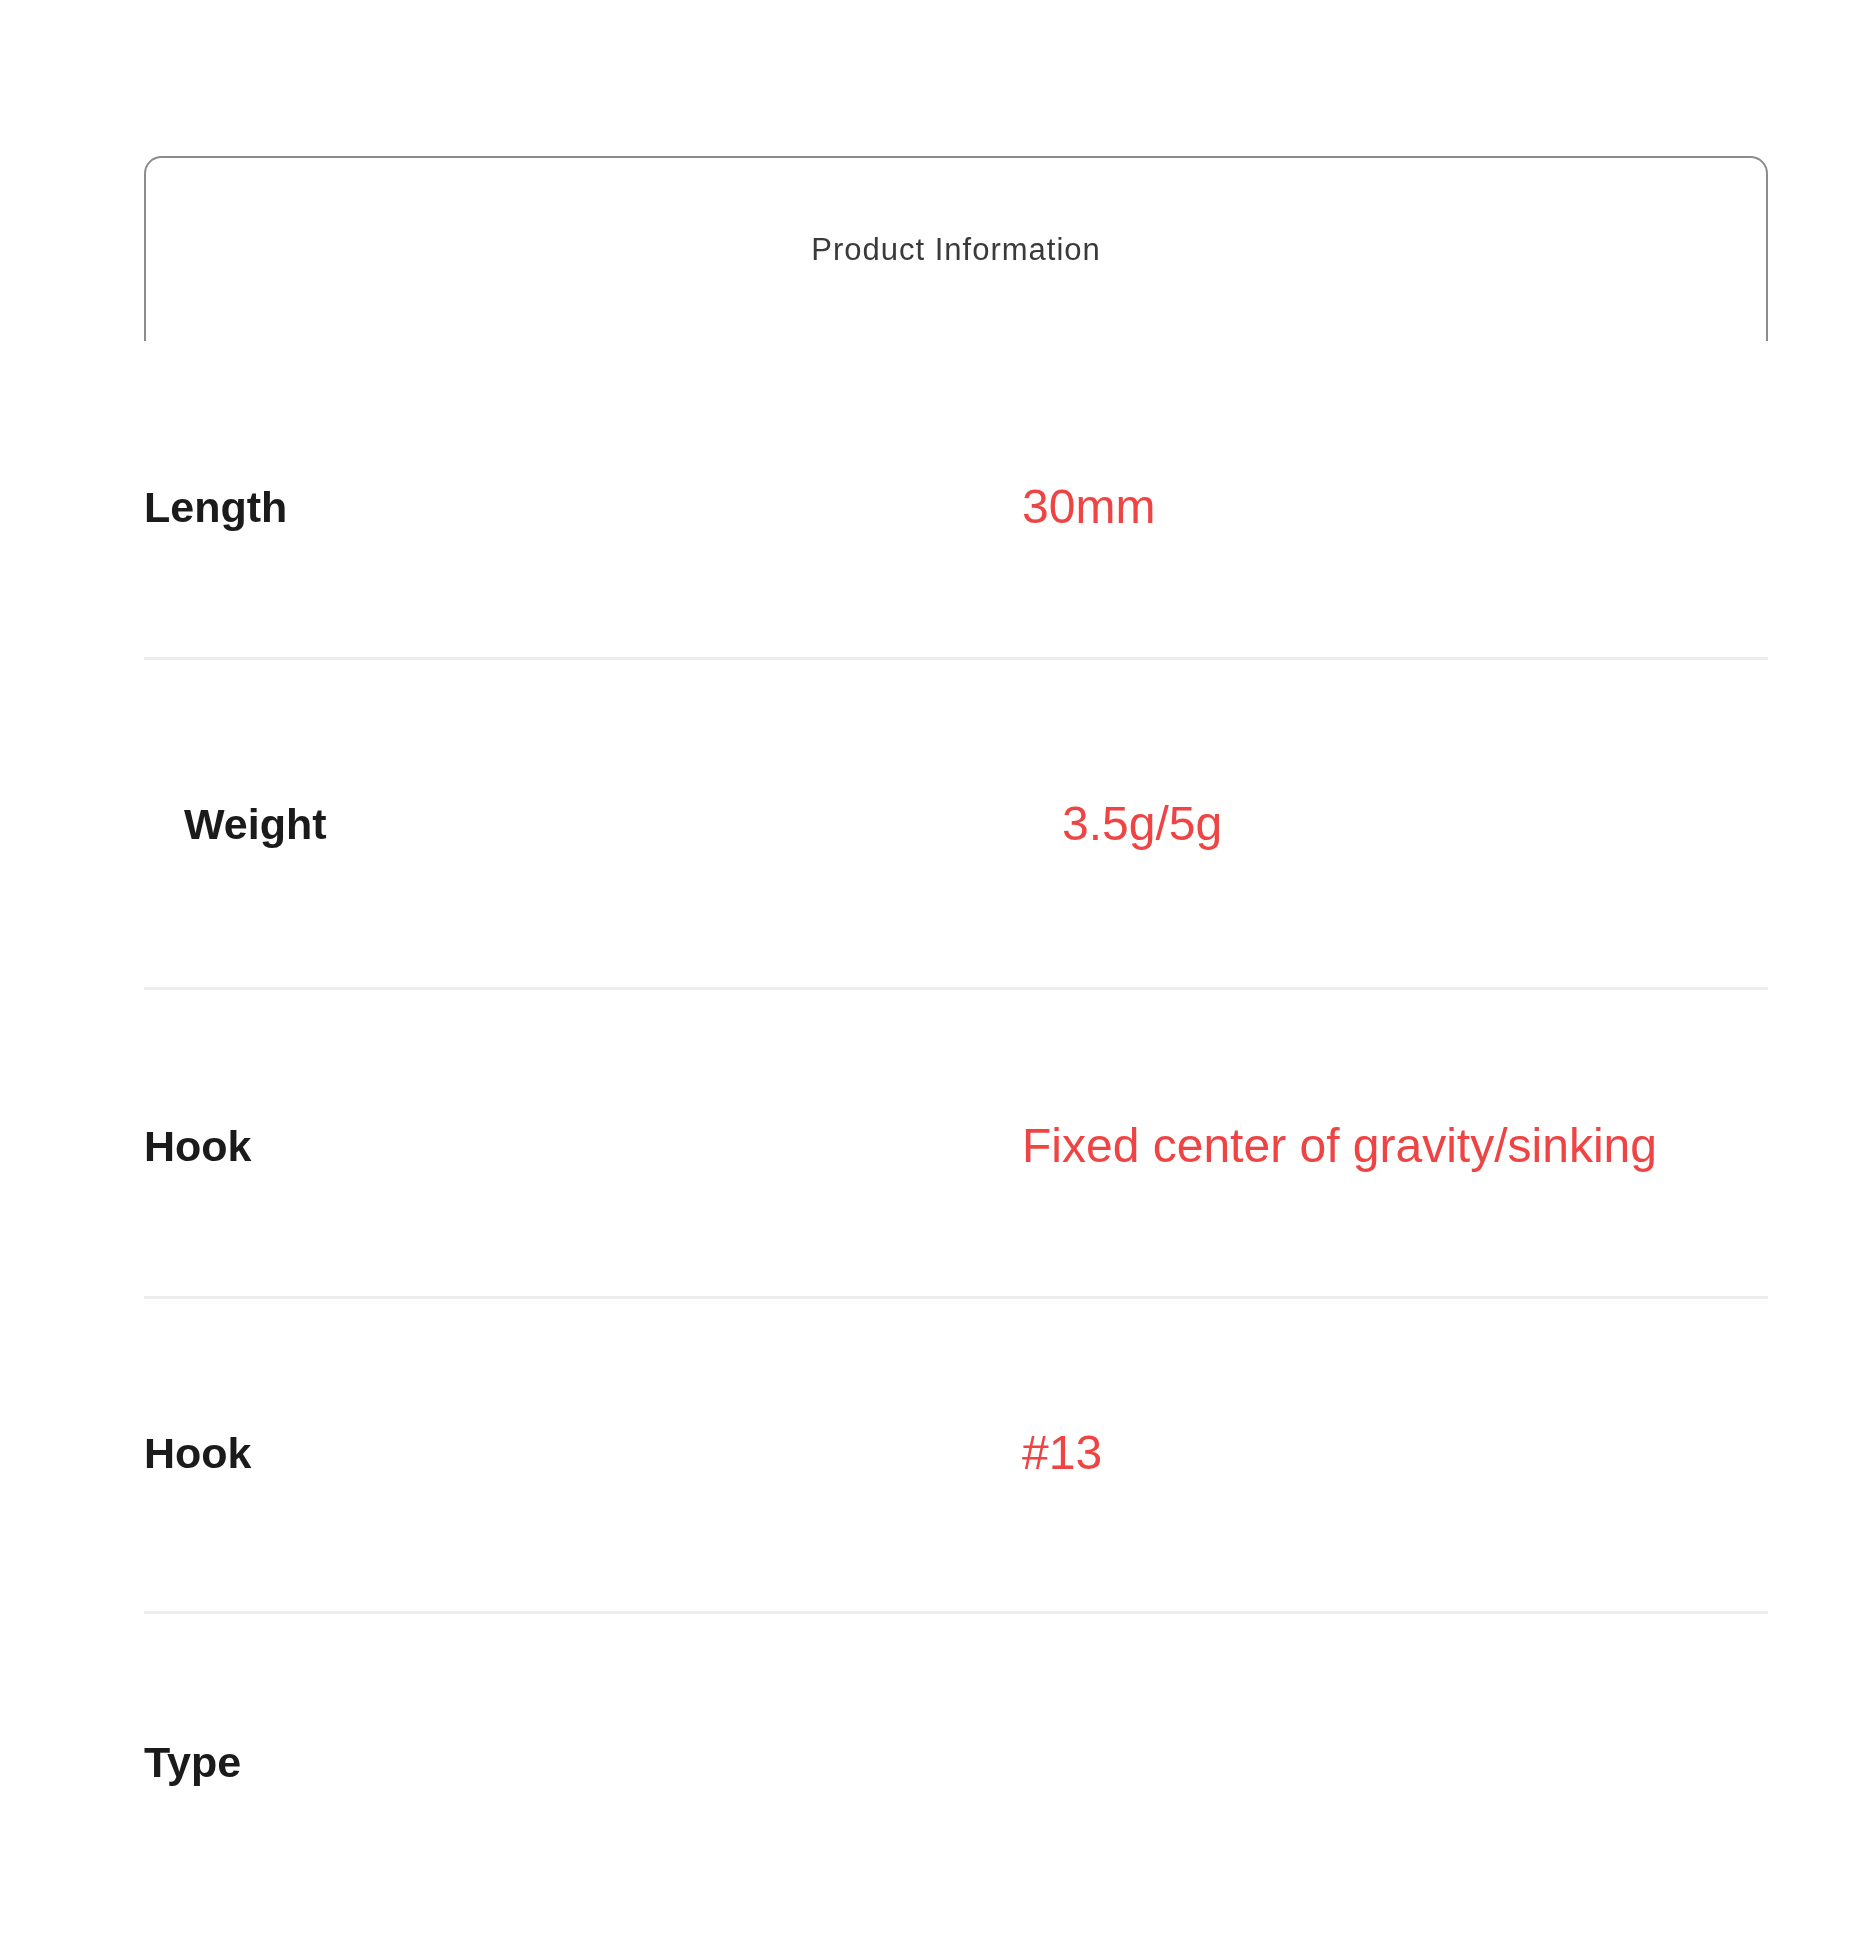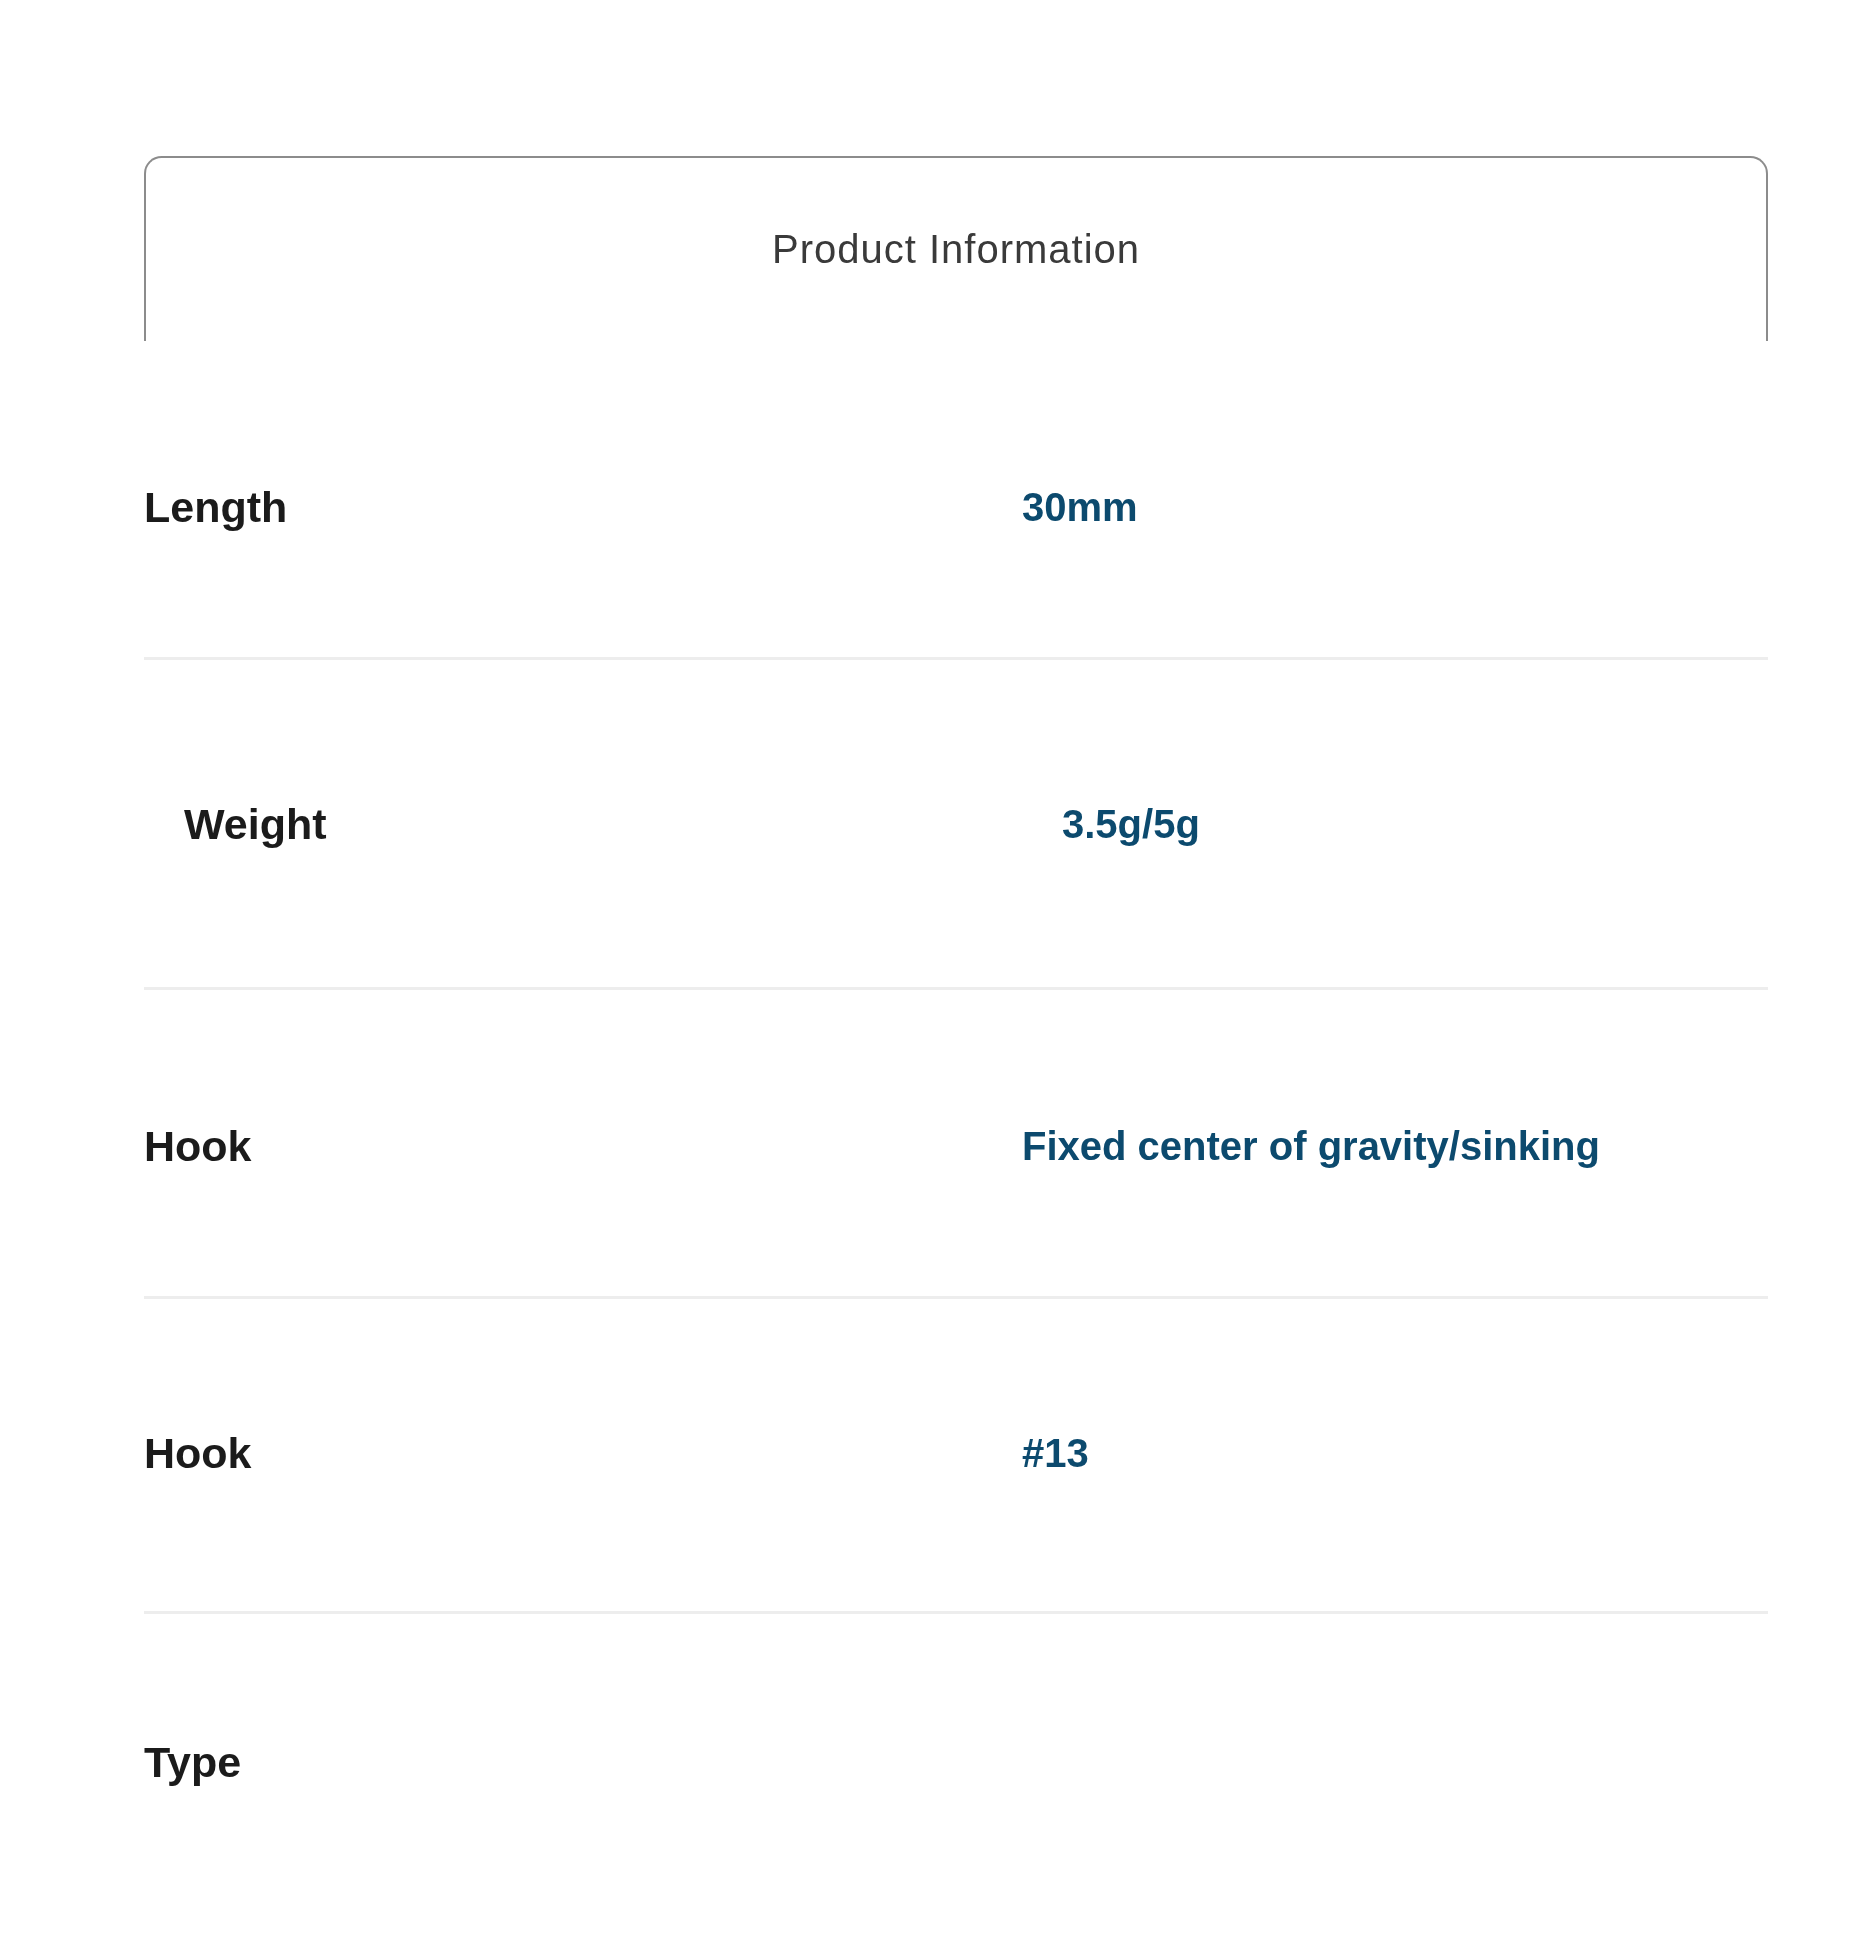--- a/index.html
+++ b/index.html
@@ -26,21 +26,21 @@
     box-sizing: border-box;
     border: 2.9px solid #8c8c8c;
     border-bottom: none;
     border-radius: 17.6px 17.6px 0 0;
     display: flex;
     justify-content: center;
     align-items: center;
     background: #ffffff;
   }
   .info-title {
-    font-size: 40px;
+    font-size: 31px;
     letter-spacing: 1px;
     color: #3a3a3a;
     font-weight: 400;
   }
 
   
   .spec-row {
     position: absolute;
     left: 0;
     width: 1872px;
@@ -54,23 +54,23 @@
     top: 0;
     font-size: 43px;
     font-weight: bold;
     color: #1b1b1b;
     white-space: nowrap;
   }
   .spec-value {
     position: absolute;
     left: 1022px;
     top: 0;
-    font-size: 40px;
-    font-weight: 700;
-    color: #0c4a6e;
+    font-size: 48px;
+    font-weight: 400;
+    color: #ef4444;
     white-space: nowrap;
   }
   .row-1 { top: 477px; }
   .row-2 { top: 794px; margin-left: 40px; }
   .row-3 { top: 1116px; }
   .row-4 { top: 1423px; }
   .row-5 { top: 1732px; }
 
   
   .divider {

